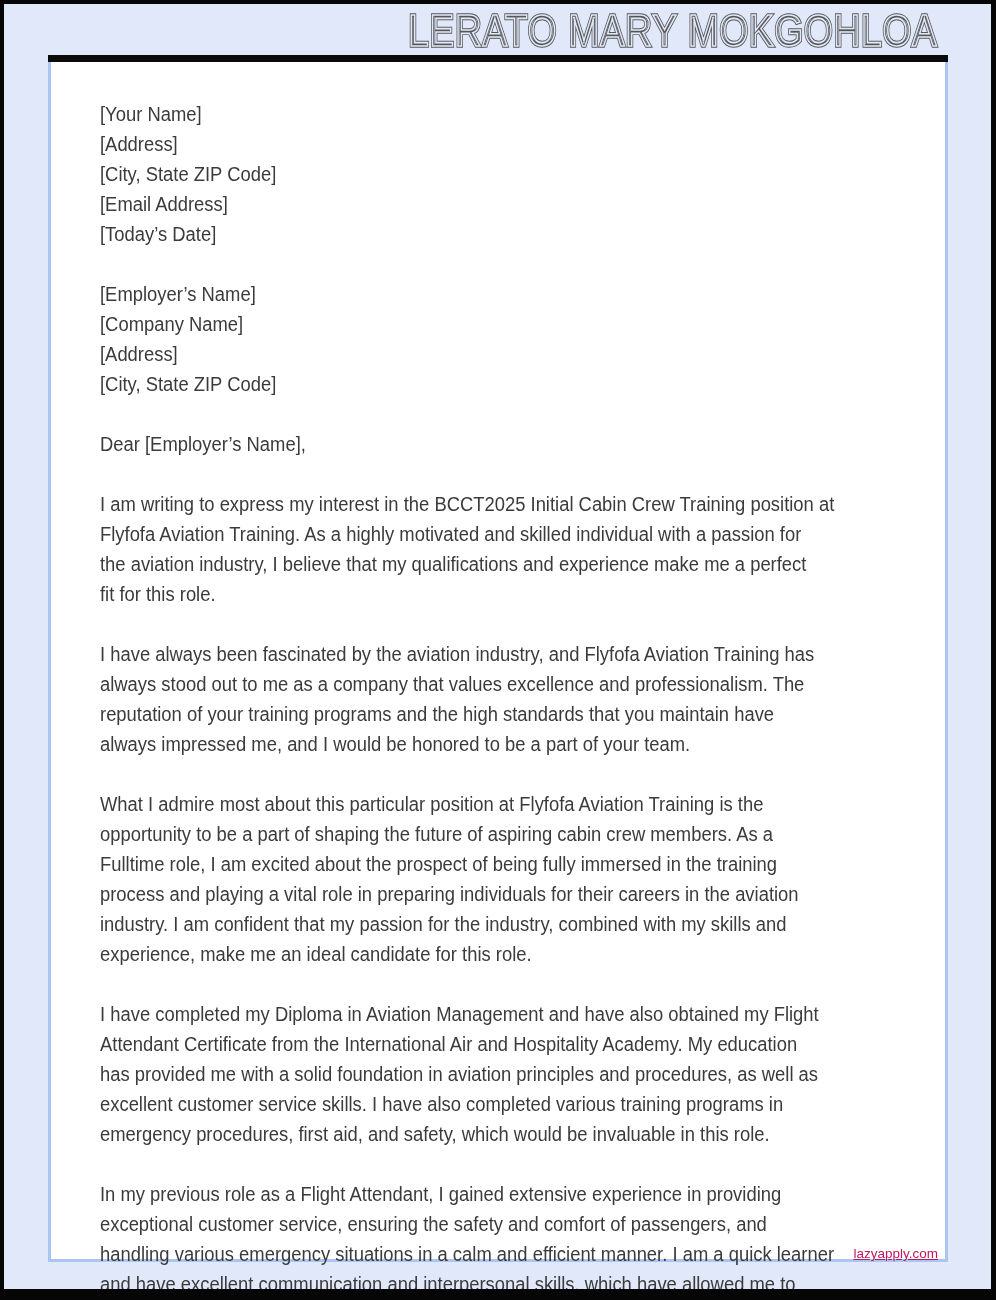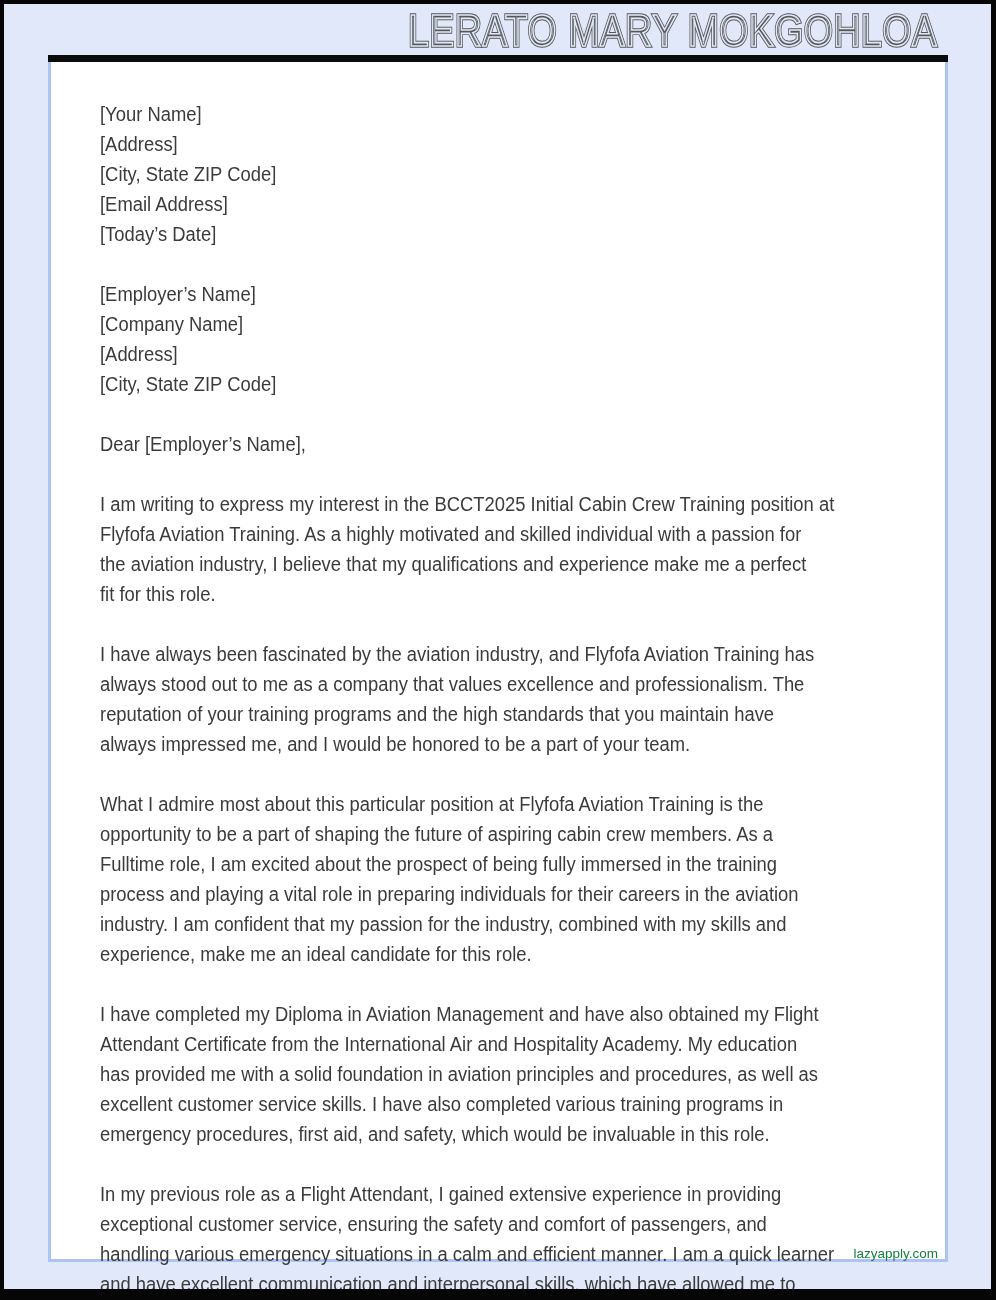--- a/index.html
+++ b/index.html
@@ -86,22 +86,23 @@
   .content .block { margin: 0 0 30px 0; }
   .content .block:last-child { margin-bottom: 0; }
   .content .line { white-space: nowrap; }
 
   .watermark {
     position: absolute;
     top: 1246px;
     right: 58px;
     font-size: 13.5px;
     line-height: 16px;
-    color: #15803d;
+    color: #be185d;
     z-index: 5;
+    text-decoration: underline;
   }
 </style>
 </head>
 <body>
 
 <div class="strip strip-top"></div>
 <div class="strip strip-left"></div>
 <div class="strip strip-right"></div>
 <div class="strip strip-bottom"></div>
 

